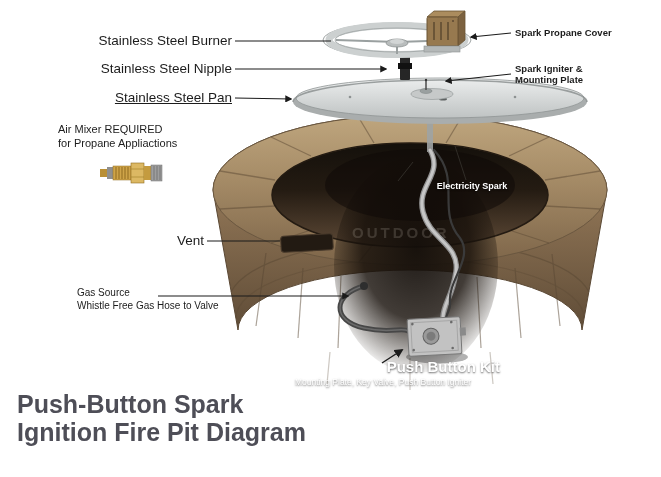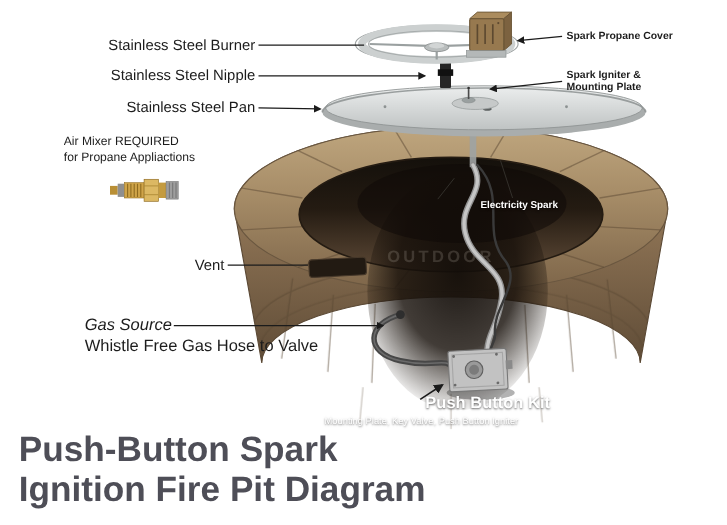--- a/index.html
+++ b/index.html
@@ -6,28 +6,28 @@
   #page{position:relative;width:661px;height:477px;background:#ffffff;overflow:hidden;
         font-family:"Liberation Sans",sans-serif;}
   .lbl{position:absolute;color:#1c1c1c;font-size:13.5px;white-space:nowrap;}
   .lbl-right{text-align:right;}
   .lbl-sm{position:absolute;color:#1c1c1c;font-size:9.5px;font-weight:600;line-height:1.2;white-space:nowrap;}
   .lbl-white{position:absolute;color:#ffffff;font-size:9px;font-weight:700;line-height:1.2;
              text-align:center;text-shadow:0 1px 2px rgba(0,0,0,.65);}
   .air-mixer{position:absolute;left:58px;top:122px;width:160px;text-align:left;
              font-size:11px;line-height:1.3;color:#1c1c1c;}
   .gas-src{position:absolute;left:77px;top:287px;}
-  .gas-src .main{font-size:15px;color:#1c1c1c;font-style:italic;}
-  .gas-src .sub{font-size:15px;color:#1c1c1c;margin-top:2px;}
+  .gas-src .main{font-size:10px;color:#1c1c1c;}
+  .gas-src .sub{font-size:10px;color:#1c1c1c;margin-top:2px;}
   .pbk{position:absolute;left:328px;top:358px;width:172px;text-align:right;
        color:#ffffff;font-size:15px;font-weight:700;text-shadow:0 1px 2px rgba(0,0,0,.6);}
   .pbk-sub{position:absolute;left:295px;top:377px;width:238px;text-align:left;
        color:#ffffff;font-size:8.5px;text-shadow:0 1px 2px rgba(0,0,0,.6);}
   .title{position:absolute;left:17px;top:390px;color:#4e4e57;font-weight:700;
-         font-size:32px;line-height:1.13;}
+         font-size:25px;line-height:1.13;}
   svg text{font-family:"Liberation Sans",sans-serif;}
 </style>
 </head>
 <body>
 
 <div id="page">
 
   <svg width="661" height="477" viewBox="0 0 661 477">
     <defs>
       <linearGradient id="wallGrad" x1="0" y1="0" x2="0" y2="1">
@@ -190,21 +190,21 @@
       <path d="M 511,74 L 446,81" marker-end="url(#arr)"></path>
       <path d="M 398,181 L 413,162" stroke-width="0.9" stroke="#33302a"></path>
       <path d="M 466,180 L 455,146" stroke-width="0.9" stroke="#33302a"></path>
       <path d="M 382,363 L 402,350" stroke-width="1.4" marker-end="url(#arr)"></path>
     </g>
   </svg>
 
   
   <div class="lbl lbl-right" style="top:33px;right:429px;">Stainless Steel Burner</div>
   <div class="lbl lbl-right" style="top:61px;right:429px;">Stainless Steel Nipple</div>
-  <div class="lbl lbl-right" style="top:90px;right:429px;">Stainless Steel Pan</div>
+  <div class="lbl lbl-right" style="top:90px;right:429px;text-decoration:underline;">Stainless Steel Pan</div>
 
   <div class="air-mixer">
     <div>Air Mixer REQUIRED</div>
     <div>for Propane Appliactions</div>
   </div>
 
   <div class="lbl lbl-right" style="top:233px;right:457px;">Vent</div>
 
   <div class="gas-src">
     <div class="main">Gas Source</div>

